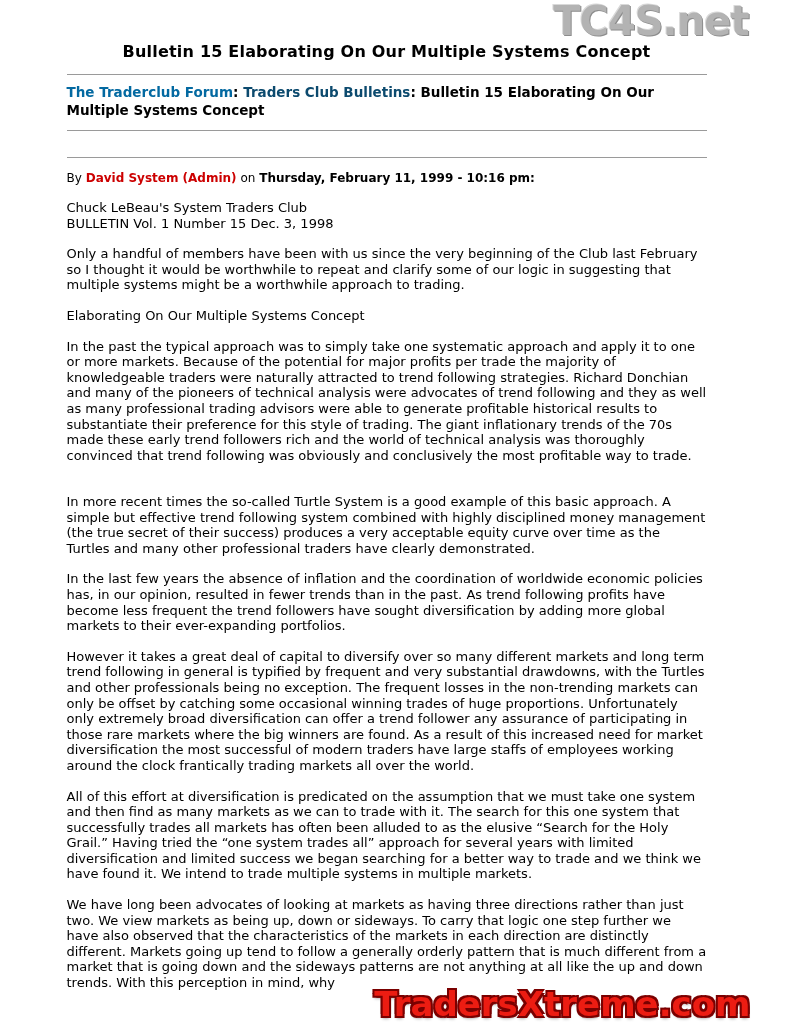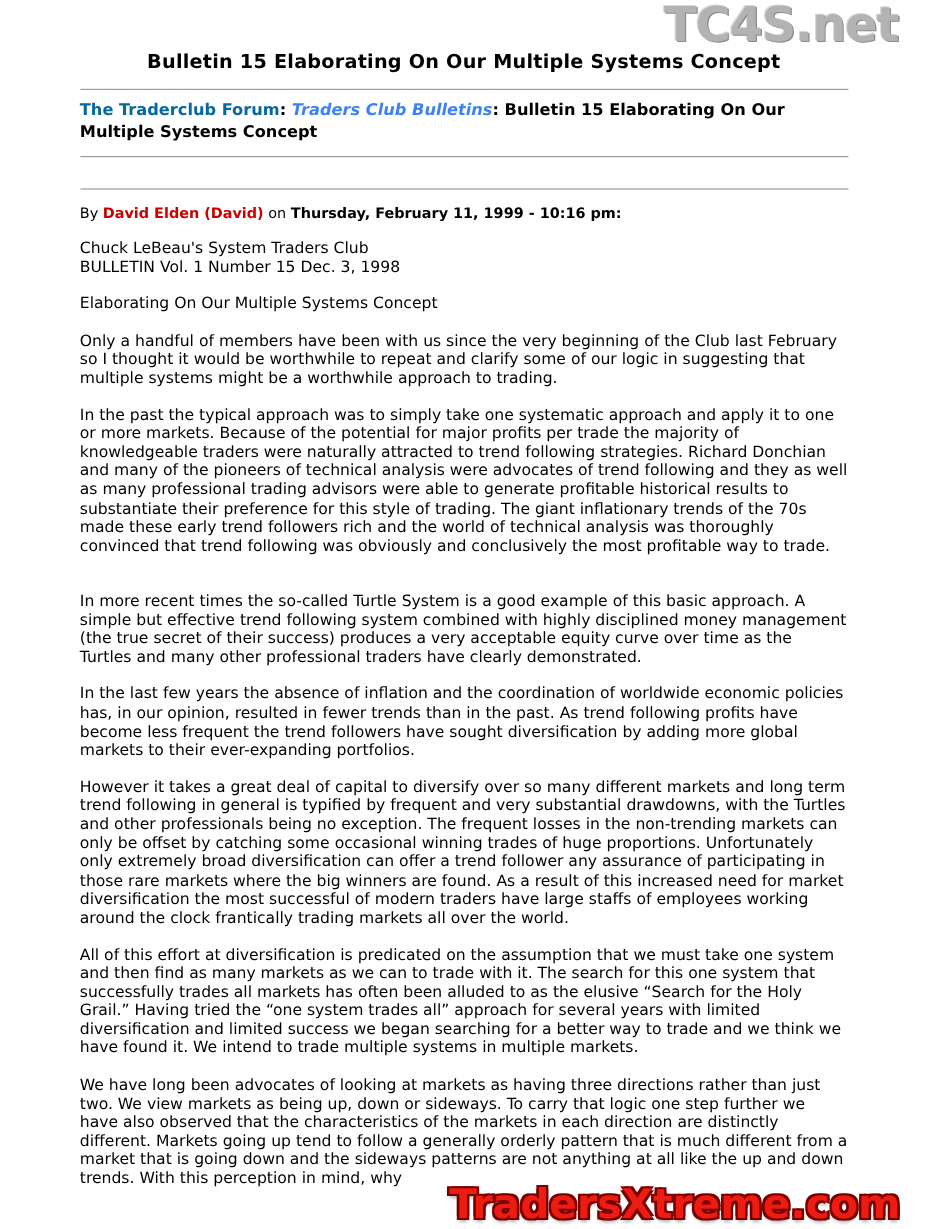--- a/index.html
+++ b/index.html
@@ -17,21 +17,21 @@
     font-size:16px;font-weight:bold;text-align:center;
     margin:0 0 13px 0;letter-spacing:.2px;
   }
   hr{border:none;border-top:1px solid #9a9a9a;margin:0;height:0;}
   .hr-top{margin-top:0;}
   .breadcrumb{
     margin-top:9px;font-size:13.5px;font-weight:bold;line-height:1.3;
   }
   .breadcrumb a{text-decoration:none;cursor:pointer;}
   .crumb-forum{color:#0369a1;}
-  .crumb-section{color:#3b82f6;font-style:italic;}
+  .crumb-section{color:#0c4a6e;}
   .crumb-rest{color:#000000;}
   .hr-mid{margin-top:11px;}
   .hr-low{margin-top:26px;}
   .byline{margin-top:13px;font-size:12px;}
   .byline .author-link{color:#cc0000;font-weight:bold;text-decoration:none;cursor:pointer;}
   .byline .date{font-weight:bold;text-align:right;}
   .post-body{margin-top:15px;font-size:13px;line-height:15.6px;}
   .post-body p{margin:0 0 15px 0;white-space:pre-line;}
   .para-wm{position:relative;}
   
@@ -72,30 +72,30 @@
 
     <div class="breadcrumb">
       <a class="crumb-forum" href="#">The Traderclub Forum</a><span class="crumb-rest">: </span><a class="crumb-section" href="#">Traders Club Bulletins</a><span class="crumb-rest">: Bulletin 15 Elaborating On Our Multiple Systems Concept</span>
     </div>
 
     <hr class="hr-mid">
     <hr class="hr-low">
 
     <div class="byline">
       <span>By</span>
-      <a class="author-link" href="#">David Elden (David)</a>
+      <a class="author-link" href="#">David System (Admin)</a>
       <span>on</span>
       <span class="date">Thursday, February 11, 1999 - 10:16 pm:</span>
     </div>
 
     <div class="post-body">
       <p>Chuck LeBeau's System Traders Club
 BULLETIN Vol. 1 Number 15 Dec. 3, 1998</p>
+      <p>Only a handful of members have been with us since the very beginning of the Club last February so I thought it would be worthwhile to repeat and clarify some of our logic in suggesting that multiple systems might be a worthwhile approach to trading.</p>
       <p>Elaborating On Our Multiple Systems Concept</p>
-      <p>Only a handful of members have been with us since the very beginning of the Club last February so I thought it would be worthwhile to repeat and clarify some of our logic in suggesting that multiple systems might be a worthwhile approach to trading.</p>
       <p>In the past the typical approach was to simply take one systematic approach and apply it to one or more markets. Because of the potential for major profits per trade the majority of knowledgeable traders were naturally attracted to trend following strategies. Richard Donchian and many of the pioneers of technical analysis were advocates of trend following and they as well as many professional trading advisors were able to generate profitable historical results to substantiate their preference for this style of trading. The giant inflationary trends of the 70s made these early trend followers rich and the world of technical analysis was thoroughly convinced that trend following was obviously and conclusively the most profitable way to trade.</p>
       <p class="para-wm">
         <span>In more recent times the so-called Turtle System is a good example of this basic approach. A simple but effective trend following system combined with highly disciplined money management (the true secret of their success) produces a very acceptable equity curve over time as the Turtles and many other professional traders have clearly demonstrated.</span>
       </p>
       <p>In the last few years the absence of inflation and the coordination of worldwide economic policies has, in our opinion, resulted in fewer trends than in the past. As trend following profits have become less frequent the trend followers have sought diversification by adding more global markets to their ever-expanding portfolios.</p>
       <p>However it takes a great deal of capital to diversify over so many different markets and long term trend following in general is typified by frequent and very substantial drawdowns, with the Turtles and other professionals being no exception. The frequent losses in the non-trending markets can only be offset by catching some occasional winning trades of huge proportions. Unfortunately only extremely broad diversification can offer a trend follower any assurance of participating in those rare markets where the big winners are found. As a result of this increased need for market diversification the most successful of modern traders have large staffs of employees working around the clock frantically trading markets all over the world.</p>
       <p>All of this effort at diversification is predicated on the assumption that we must take one system and then find as many markets as we can to trade with it. The search for this one system that successfully trades all markets has often been alluded to as the elusive “Search for the Holy Grail.” Having tried the “one system trades all” approach for several years with limited diversification and limited success we began searching for a better way to trade and we think we have found it. We intend to trade multiple systems in multiple markets.</p>
       <p>We have long been advocates of looking at markets as having three directions rather than just two. We view markets as being up, down or sideways. To carry that logic one step further we have also observed that the characteristics of the markets in each direction are distinctly different. Markets going up tend to follow a generally orderly pattern that is much different from a market that is going down and the sideways patterns are not anything at all like the up and down trends. With this perception in mind, why</p>
     </div>
 

